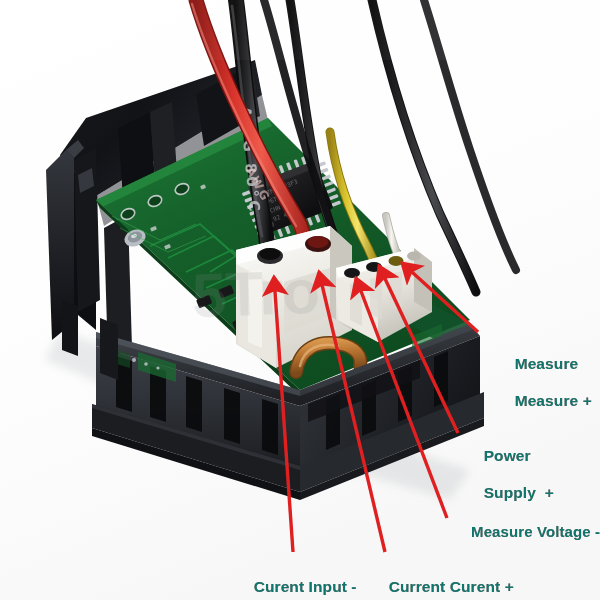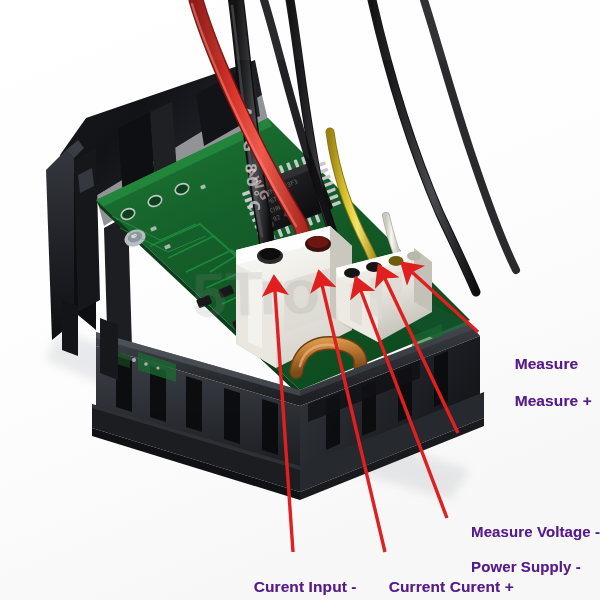--- a/index.html
+++ b/index.html
@@ -20,21 +20,21 @@
   }
   #photo-svg, #anno-svg {
     position: absolute;
     top: 0; left: 0;
     width: 600px;
     height: 600px;
   }
   #anno-svg { pointer-events: none; }
   .anno-label {
     position: absolute;
-    color: #4c1d95;
+    color: #0f766e;
     font-family: "Liberation Sans", sans-serif;
     font-weight: bold;
     font-size: 15.5px;
     line-height: 1.18;
     white-space: pre;
     letter-spacing: 0.1px;
     text-shadow: 0 0 0.5px rgba(224,31,32,0.5);
   }
   .anno-label.sm { font-size: 15px; }
   .wm {
@@ -412,24 +412,27 @@
       <line x1="385" y1="552" x2="319" y2="272"></line>
       <line x1="293" y1="552" x2="274" y2="277"></line>
     </g>
   </svg>
 
   <div class="anno-label" style="left:497px; top:337px;">
     <span>Measure</span><br>
     <span>Measure +</span>
   </div>
 
+  <div class="anno-label" style="left:466px; top:429px;">
+    <span>Power</span><br>
+    <span>Supply  +</span>
+  </div>
 
   <div class="anno-label sm" style="left:454px; top:505px;">
     <span>Measure Voltage -</span><br>
-    <span>Power Supply -</span>
   </div>
 
   <div class="anno-label" style="left:371px; top:560px;">
     <span>Current Curent +</span>
   </div>
 
   <div class="anno-label" style="left:236px; top:560px;">
     <span>Curent Input -</span>
   </div>
 

